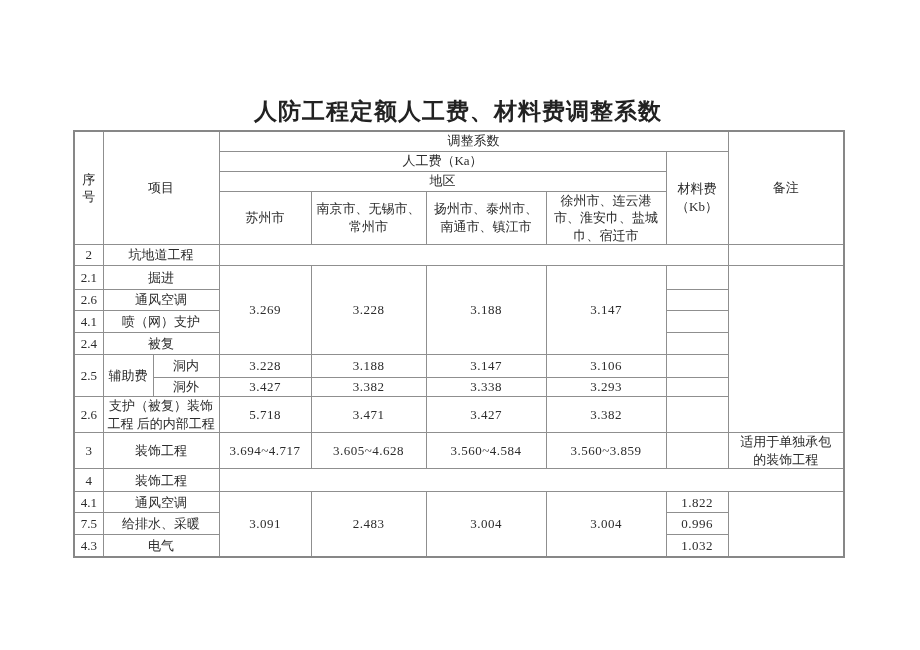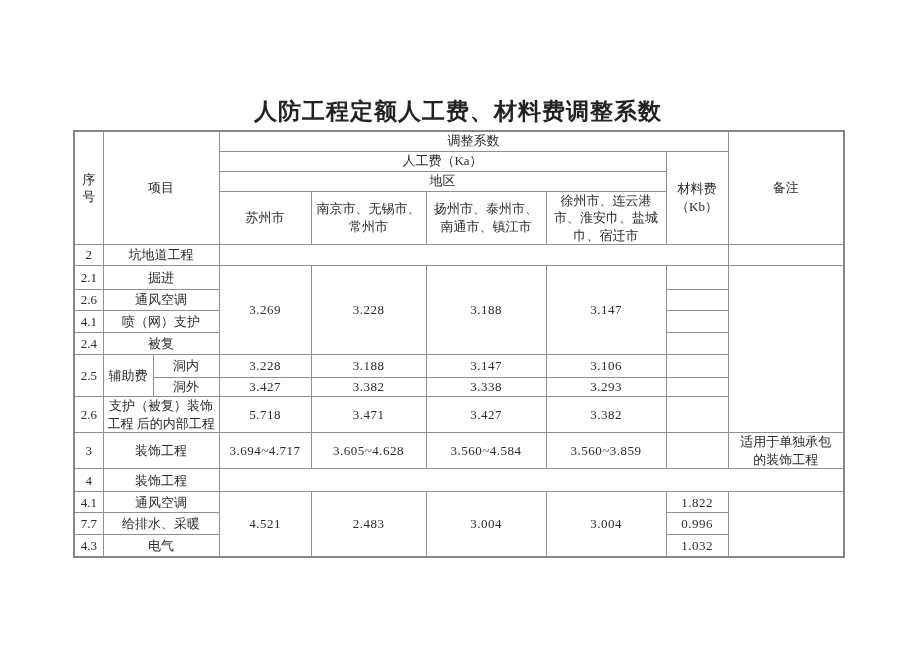--- a/index.html
+++ b/index.html
@@ -141,29 +141,29 @@
   </tr>
 
   <tr style="height:23px">
     <td>4</td>
     <td colspan="2">装饰工程</td>
     <td colspan="6"></td>
   </tr>
   <tr style="height:21px">
     <td>4.1</td>
     <td colspan="2">通风空调</td>
-    <td class="num" rowspan="3">4.521</td>
+    <td class="num" rowspan="3">3.091</td>
     <td class="num" rowspan="3">2.483</td>
     <td class="num" rowspan="3">3.004</td>
     <td class="num" rowspan="3">3.004</td>
     <td class="num">1.822</td>
     <td rowspan="3"></td>
   </tr>
   <tr style="height:22px">
-    <td>7.7</td>
+    <td>7.5</td>
     <td colspan="2">给排水、采暖</td>
     <td class="num">0.996</td>
   </tr>
   <tr style="height:22px">
     <td>4.3</td>
     <td colspan="2">电气</td>
     <td class="num">1.032</td>
   </tr>
 </tbody>
   </table>

